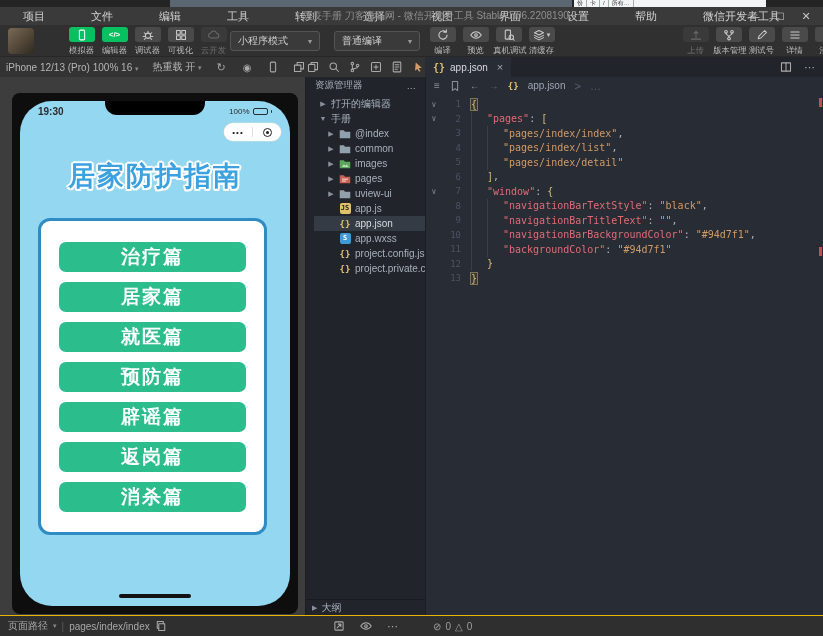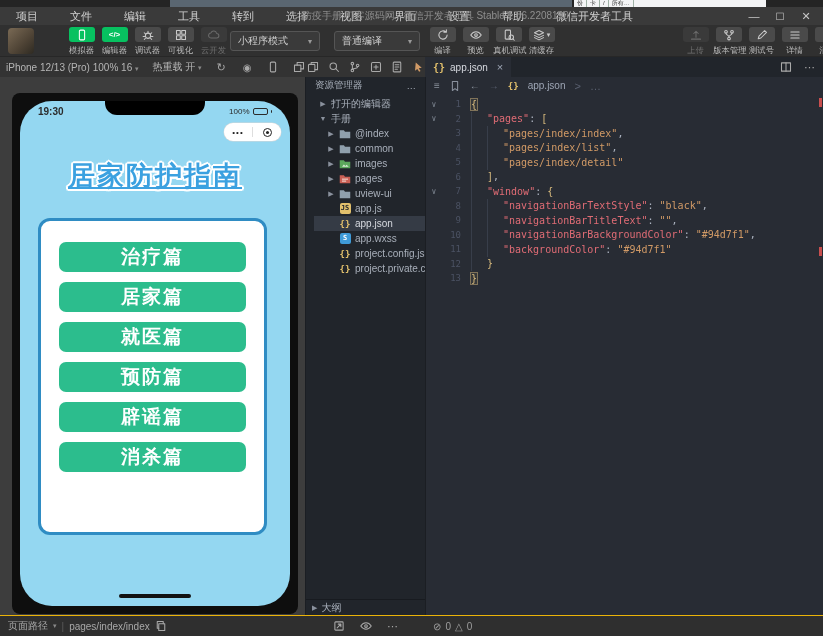--- a/index.html
+++ b/index.html
@@ -9,21 +9,21 @@
   svg { display:block; }
 
   
   #bg-strip { top:0; left:0; width:823px; height:7px; background:#242424; overflow:hidden; }
   #bg-strip .bar { position:absolute; top:0; left:170px; width:402px; height:7px; background:#5a6671; }
   #bg-strip .sheet { position:absolute; top:0; left:574px; width:192px; height:7px; background:#f3f4f5; display:flex; }
   #bg-strip .cell { border-right:1px solid #9fb2a6; font-size:6px; line-height:7px; color:#333; padding:0 3px; white-space:nowrap; overflow:hidden; }
 
   
   #menubar { top:7px; left:0; width:823px; height:18px; background:#3a3a3a; display:flex; align-items:center; }
-  .menu-item { padding:0 16px; font-size:11px; color:#d2d2d2; cursor:default; }
+  .menu-item { padding:0 23px; font-size:11px; color:#d2d2d2; cursor:default; }
   #win-title { position:absolute; left:302px; font-size:10px; color:#8f8f8f; white-space:nowrap; }
   #win-controls { position:absolute; right:4px; top:0; height:18px; display:flex; align-items:center; }
   #win-controls span { width:26px; text-align:center; color:#c7c7c7; font-size:11px; }
 
   
   #toolbar { top:25px; left:0; width:823px; height:32px; background:#303030; border-bottom:1px solid #272727; }
   #avatar { position:absolute; left:8px; top:3px; width:26px; height:26px; border-radius:4px;
             background:linear-gradient(135deg,#7a6a55,#4e4335 60%,#2e2a22); }
   .tb-group { position:absolute; top:2px; display:flex; }
   .tb { width:33px; text-align:center; cursor:pointer; }
@@ -423,27 +423,28 @@
       <div id="notch"></div>
       <div id="capsule">
         <span class="dots">•••</span>
         <span class="sep"></span>
         <span class="target">
             <i>
               <b></b>
             </i>
           </span>
       </div>
-      <div id="mp-title" style="color: rgb(59, 161, 224); text-decoration: underline;">居家防护指南</div>
+      <div id="mp-title" style="color: rgb(59, 161, 224);">居家防护指南</div>
       <div id="mp-box" style="border: 3px solid rgb(47, 140, 195);">
           <div class="mp-btn" style="background: rgb(44, 189, 141);">治疗篇</div>
           <div class="mp-btn" style="background: rgb(44, 189, 141);">居家篇</div>
           <div class="mp-btn" style="background: rgb(44, 189, 141);">就医篇</div>
           <div class="mp-btn" style="background: rgb(44, 189, 141);">预防篇</div>
           <div class="mp-btn" style="background: rgb(44, 189, 141);">辟谣篇</div>
+          <div class="mp-btn" style="background: rgb(44, 189, 141);">返岗篇</div>
           <div class="mp-btn" style="background: rgb(44, 189, 141);">消杀篇</div>
         </div>
       <div id="home-bar"></div>
     </div>
   </div>
 </div>
 
 <div class="abs" id="explorer">
   <div id="tree">
       <div class="trow">

